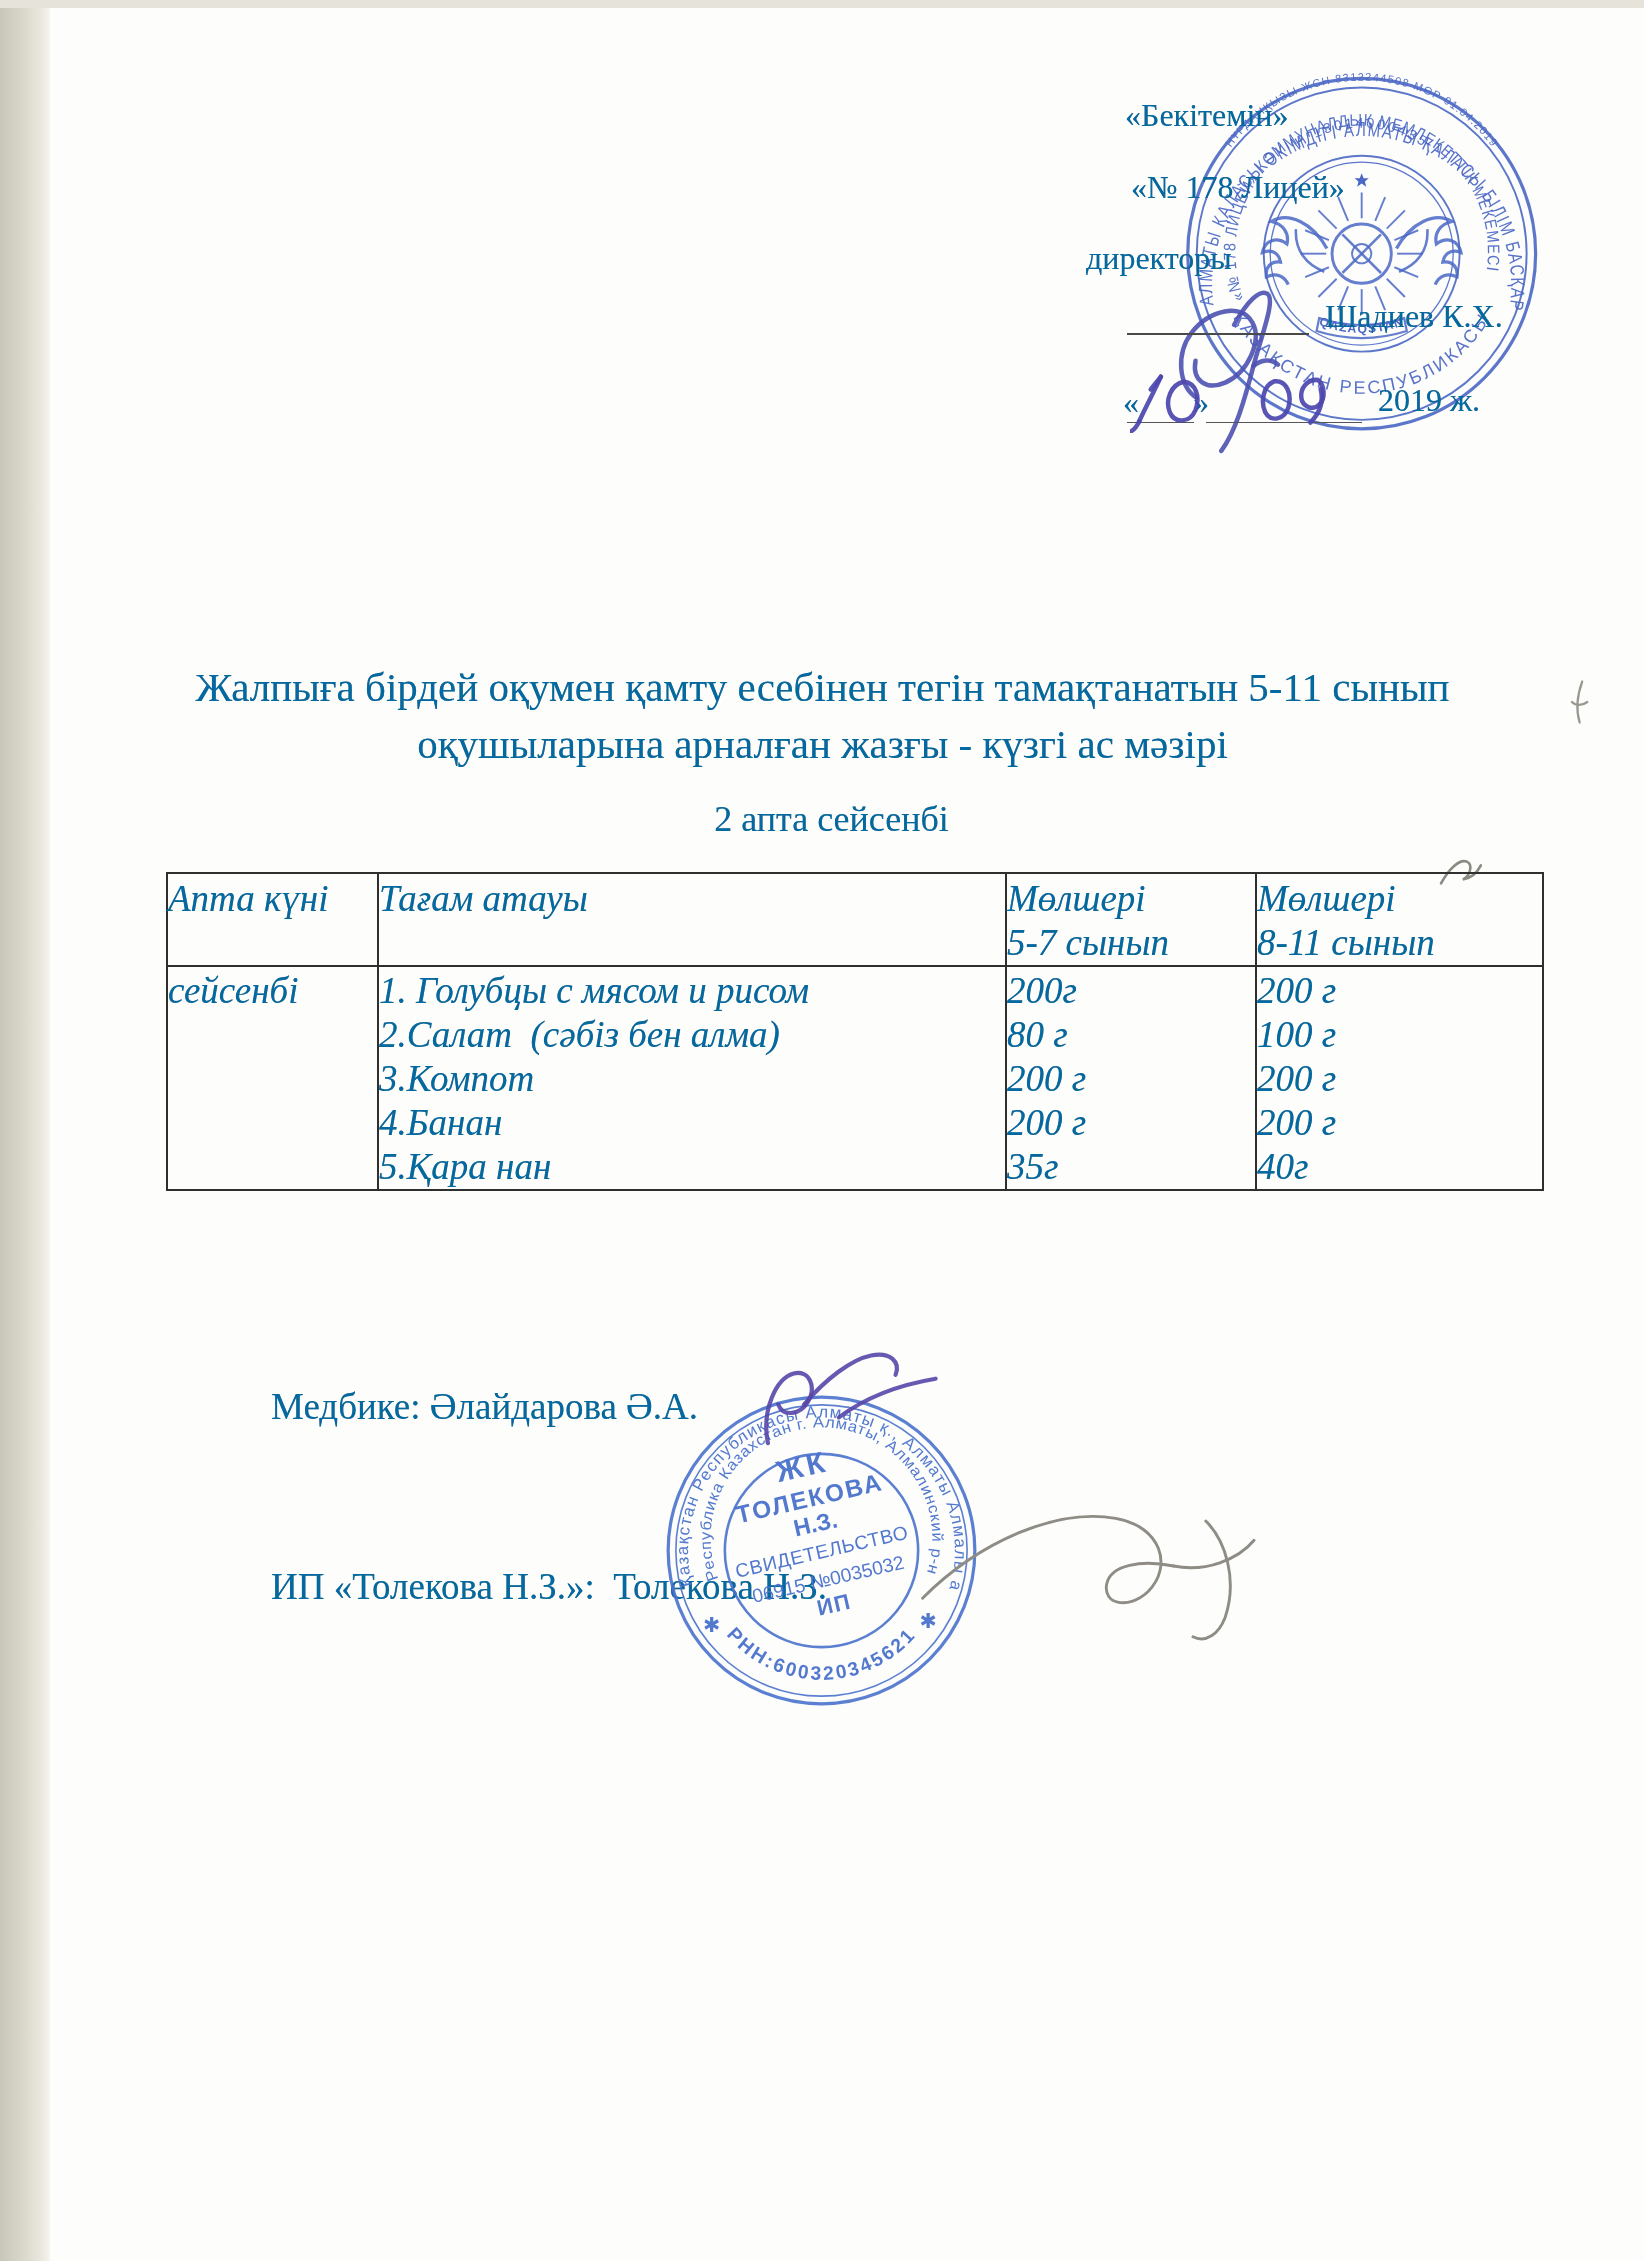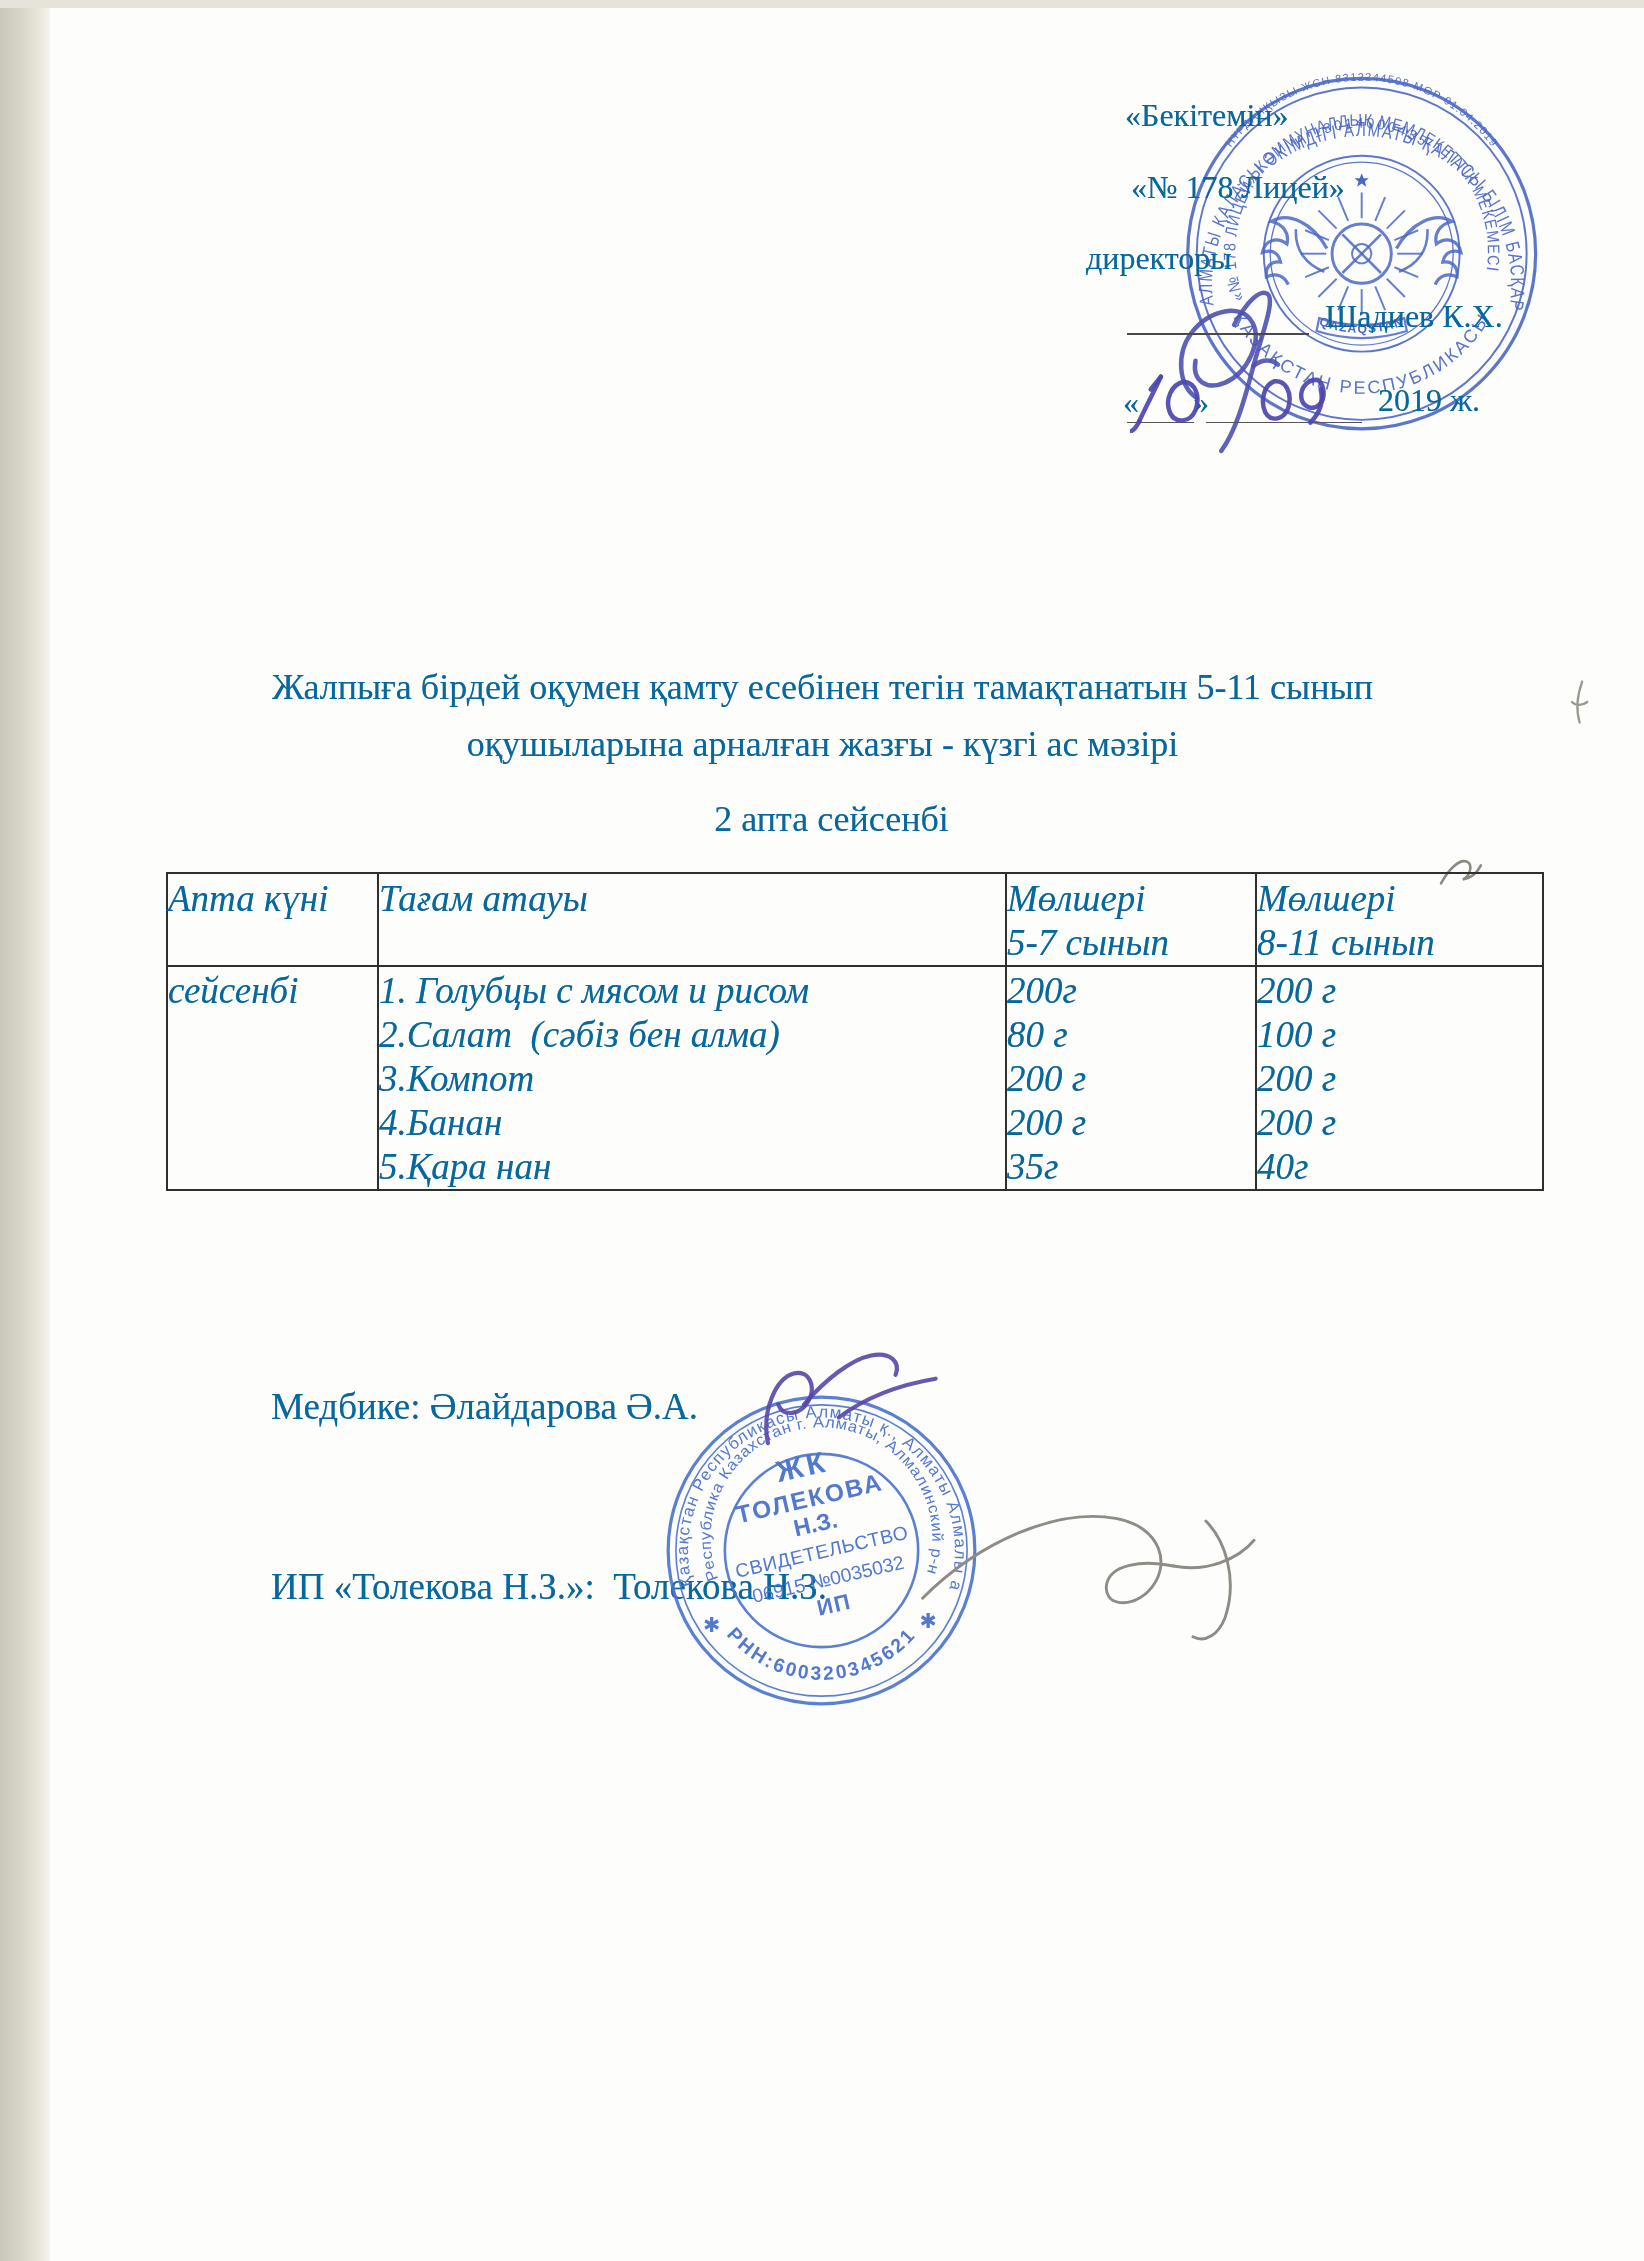--- a/index.html
+++ b/index.html
@@ -4,21 +4,21 @@
 <style>
   html,body{margin:0;padding:0;background:#ffffff;}
   #page{position:relative;width:1645px;height:2261px;background:#fdfdfc;overflow:hidden;
         font-family:"Liberation Serif","DejaVu Serif",serif;color:#2b2b2b;}
   .scan-edge-left{position:absolute;left:0;top:0;width:50px;height:2261px;
         background:linear-gradient(90deg,#c9c6ba 0%,#d9d6ca 45%,#ece9e0 85%,#f7f5ef 100%);}
   .scan-edge-top{position:absolute;left:0;top:0;width:1645px;height:7.7px;background:#e6e3da;}
   .abs{position:absolute;}
   .typed{color:#0369a1;text-shadow:0 0 0.6px rgba(40,40,40,.45);}
   .approval-line{font-size:32px;line-height:37px;white-space:pre;}
-  .doc-title{left:0;width:1645px;text-align:center;font-size:36px;line-height:57px;}
+  .doc-title{left:0;width:1645px;text-align:center;font-size:41px;line-height:57px;}
   .doc-title span{display:block;}
   .doc-subtitle{left:0;width:1645px;text-align:center;font-size:36px;line-height:57px;padding-left:9px;}
   table.menu{position:absolute;left:166px;top:872px;border-collapse:collapse;table-layout:fixed;}
   table.menu td{border:2.6px solid #2f2f2f;vertical-align:top;font-size:37px;line-height:44px;
         padding:2.6px 3.9px 0 0;font-style:italic;}
   td.c1{padding-left:17.4px;} td.c2{padding-left:13.5px;} td.c3{padding-left:18px;} td.c4{padding-left:11px;}
   .cell-line{display:block;white-space:pre;}
   .hdr-line{display:block;white-space:pre;}
   .footer-line{font-size:37px;line-height:57px;white-space:pre;}
   .rule{position:absolute;height:0;border-top:2.6px solid #4a4a4a;}

